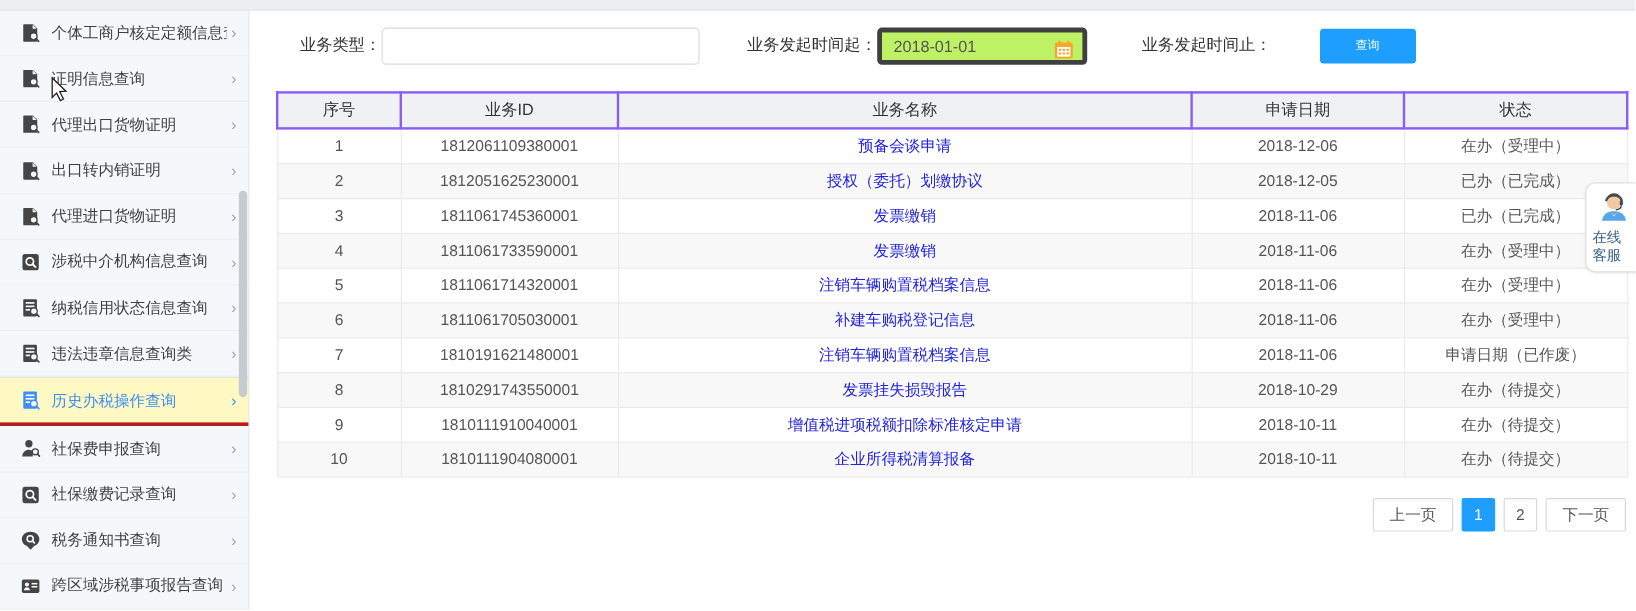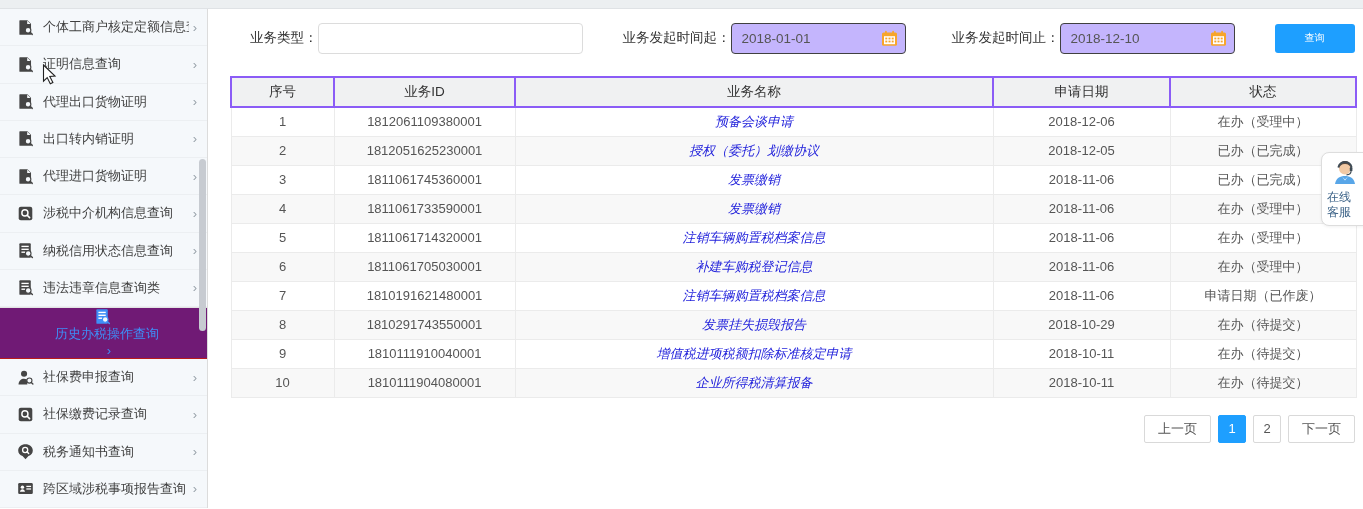--- a/index.html
+++ b/index.html
@@ -11,48 +11,48 @@
 
   
   .sidebar { width: 208px; flex-shrink: 0; background: #F5F8FB; border-right: 1px solid #DCDCDC;
              display: flex; flex-direction: column; position: relative; }
   .side-item { flex: 1; display: flex; align-items: center; padding: 0 10px 0 17px;
                cursor: pointer; border-bottom: 1px solid #ECEFF2; background: #F5F8FB; }
   .side-item .icon { width: 17px; height: 17px; margin-right: 9px; flex-shrink: 0; color: #454545; display: inline-flex; }
   .side-item .icon svg { width: 17px; height: 17px; }
   .side-item .label { flex: 1; font-size: 13px; color: #3F3F3F; white-space: nowrap; overflow: hidden; }
   .side-item .chev { color: #9AA3AB; font-size: 13px; margin-left: 4px; }
-  .side-item.active { background: #701a75; border-top: 1px solid #E3E3E3; border-bottom: 1px solid #b91c1c; flex-direction: column; }
+  .side-item.active { background: #fef9c3; border-top: 1px solid #E3E3E3; border-bottom: 3px solid #b91c1c; }
   .side-item.active .label, .side-item.active .chev, .side-item.active .icon { color: #3E8EF7; }
   .scroll-thumb { position: absolute; right: 1px; top: 150px; width: 7px; height: 172px;
                   background: #C7CBD1; border-radius: 4px; }
   .cursor { position: absolute; left: 42px; top: 55px; pointer-events: none; }
 
   
   .content { flex: 1; background: #fff; position: relative; }
 
   .filter-row { display: flex; align-items: center; height: 58px; padding-left: 42px; }
   .filter-row label { font-size: 13.5px; color: #333; white-space: nowrap; }
   .text-input { width: 265px; height: 31px; border: 1px solid #DCDCDC; border-radius: 4px;
                 background: #fff; font: inherit; font-size: 13.5px; color: #555; padding: 0 8px; outline: none; }
-  .date-input { position: relative; width: 175px; height: 31px; border: 1px solid #404040; border-radius: 4px;
-                background: #c4b5fd; display: flex; align-items: center; padding: 0 28px 0 10px; cursor: pointer; }
+  .date-input { position: relative; width: 175px; height: 31px; border: 4px solid #404040; border-radius: 4px;
+                background: #bef264; display: flex; align-items: center; padding: 0 28px 0 10px; cursor: pointer; }
   .date-input input { border: none; outline: none; background: transparent; width: 100%;
                       font: inherit; font-size: 13.5px; color: #555; }
   .cal-icon { position: absolute; right: 7px; top: 6px; display: inline-flex; }
   .g40 { width: 40px; flex-shrink: 0; } .g46 { width: 46px; flex-shrink: 0; }
   .search-btn { width: 80px; height: 29px; background: #1E9FFF; border: none; border-radius: 3px;
                 color: #fff; font-size: 10px; cursor: pointer; margin-left: 40px; }
 
   table.results { border-collapse: collapse; table-layout: fixed; width: 1125px; margin: 9px 0 0 22px; }
   table.results th { height: 30px; background: #F0F1F2; border: 2px solid #8b5cf6; font-weight: normal;
                      font-size: 13.5px; color: #333; text-align: center; }
   table.results td { height: 29px; border: 1px solid #EBEBEB; font-size: 13px; color: #555; text-align: center; }
   table.results tr.even td { background: #F8F8F8; }
-  .biz-link { color: #2323DB; cursor: pointer; font-style: italic; }
+  .biz-link { color: #2323DB; cursor: pointer; }
 
   .pagination { width: 1147px; display: flex; justify-content: flex-end; align-items: center;
                 gap: 7px; margin-top: 17px; }
   .page-btn { height: 28px; line-height: 26px; padding: 0 13px; border: 1px solid #D9D9D9; border-radius: 2px;
               background: #fff; color: #555; font-size: 13px; text-align: center; cursor: pointer; }
   .page-num { padding: 0 8px; min-width: 28px; }
   .page-num.active { background: #1E9FFF; border-color: #1E9FFF; color: #fff; }
 
   .service-widget { position: absolute; top: 152px; right: -10px; width: 52px; background: #fff;
                     border: 1px solid #DDDDDD; border-radius: 8px; padding: 5px 2px 5px 5px;
@@ -254,37 +254,20 @@
             <rect x="4.3" y="10.6" width="2" height="1.8" fill="#F7A52B"></rect>
               <rect x="7.5" y="10.6" width="2" height="1.8" fill="#F7A52B"></rect>
               <rect x="10.7" y="10.6" width="2" height="1.8" fill="#F7A52B"></rect>
             <rect x="4" y="0.8" width="1.8" height="3.4" rx="0.9" fill="#F7A52B"></rect>
               <rect x="11.2" y="0.8" width="1.8" height="3.4" rx="0.9" fill="#F7A52B"></rect>
           </svg>
         </span>
       </div>
       <div class="g46"></div>
       <label>业务发起时间止：</label>
-      <div class="date-input">
-        <input type="text" readonly="" value="2018-12-10" style="">
-        <span class="cal-icon">
-          <svg width="17" height="17" viewBox="0 0 17 17">
-            <rect x="1" y="2.4" width="15" height="13.4" rx="1.6" fill="#F7A52B"></rect>
-            <rect x="3" y="6.2" width="11" height="8" fill="#fff"></rect>
-            <rect x="4.3" y="7.6" width="2" height="1.8" fill="#F7A52B"></rect>
-              <rect x="7.5" y="7.6" width="2" height="1.8" fill="#F7A52B"></rect>
-              <rect x="10.7" y="7.6" width="2" height="1.8" fill="#F7A52B"></rect>
-            <rect x="4.3" y="10.6" width="2" height="1.8" fill="#F7A52B"></rect>
-              <rect x="7.5" y="10.6" width="2" height="1.8" fill="#F7A52B"></rect>
-              <rect x="10.7" y="10.6" width="2" height="1.8" fill="#F7A52B"></rect>
-            <rect x="4" y="0.8" width="1.8" height="3.4" rx="0.9" fill="#F7A52B"></rect>
-              <rect x="11.2" y="0.8" width="1.8" height="3.4" rx="0.9" fill="#F7A52B"></rect>
-          </svg>
-        </span>
-      </div>
       <button class="search-btn">查询</button>
     </div>
 
     <table class="results">
       <colgroup>
         <col style="width:103px">
           <col style="width:181px">
           <col style="width:478px">
           <col style="width:177px">
           <col style="width:186px">

